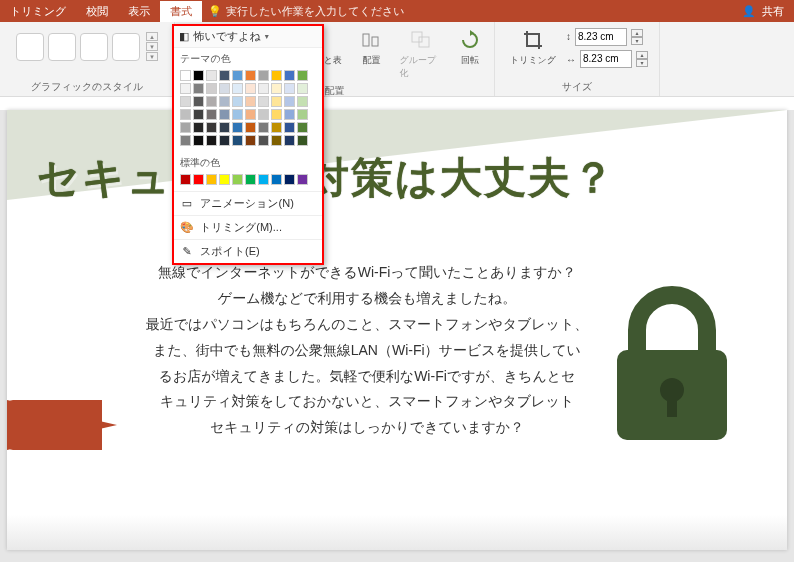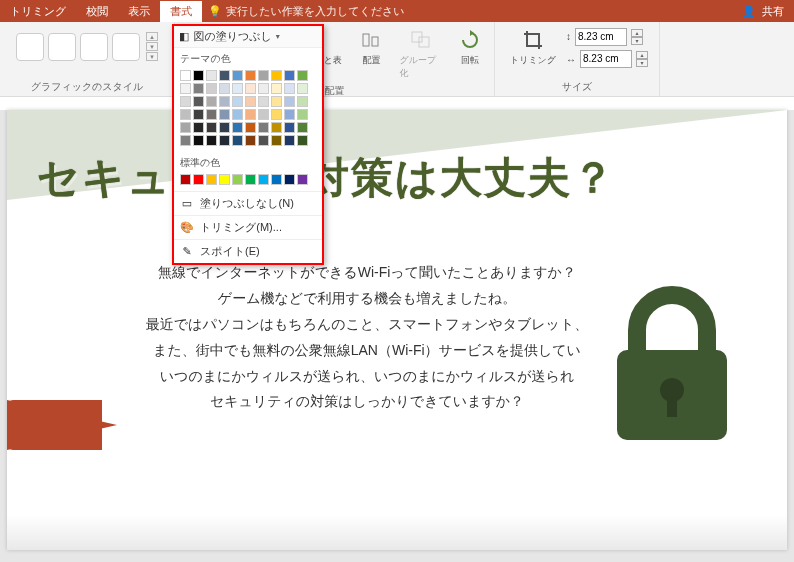--- a/index.html
+++ b/index.html
@@ -170,21 +170,21 @@
         </div>
       </div>
     </div>
     <div class="label">サイズ</div>
   </div>
 </div>
 
 <div class="fill-dropdown">
   <div class="hdr">
     <span>◧</span>
-    <span>図の塗りつぶし</span>
+    <span>怖いですよね</span>
     <span class="caret">▾</span>
   </div>
   <div class="section-lbl">テーマの色</div>
   <div class="swatch-grid" id="theme-grid">
       <div class="sw" style="background: rgb(255, 255, 255);"></div>
       <div class="sw" style="background: rgb(0, 0, 0);"></div>
       <div class="sw" style="background: rgb(231, 230, 230);"></div>
       <div class="sw" style="background: rgb(68, 84, 106);"></div>
       <div class="sw" style="background: rgb(91, 155, 213);"></div>
       <div class="sw" style="background: rgb(237, 125, 49);"></div>
@@ -251,42 +251,43 @@
       <div class="sw" style="background: rgb(255, 255, 0);"></div>
       <div class="sw" style="background: rgb(146, 208, 80);"></div>
       <div class="sw" style="background: rgb(0, 176, 80);"></div>
       <div class="sw" style="background: rgb(0, 176, 240);"></div>
       <div class="sw" style="background: rgb(0, 112, 192);"></div>
       <div class="sw" style="background: rgb(0, 32, 96);"></div>
       <div class="sw" style="background: rgb(112, 48, 160);"></div>
     </div>
   <div class="menu-item">
     <span class="mi-ic">▭</span>
-    <span>塗りつぶしなし(N)</span>
+    <span>アニメーション(N)</span>
   </div>
   <div class="menu-item">
     <span class="mi-ic">🎨</span>
     <span>トリミング(M)...</span>
   </div>
   <div class="menu-item">
     <span class="mi-ic">✎</span>
     <span>スポイト(E)</span>
   </div>
 </div>
 
 <div class="slide-area">
   <div class="slide">
     <div class="slide-bg-tri"></div>
     <div class="slide-title">セキュリティ対策は大丈夫？</div>
     <div class="slide-body" id="slide-body">
         <p>無線でインターネットができるWi-Fiって聞いたことありますか？</p>
         <p>ゲーム機などで利用する機会も増えましたね。</p>
         <p>最近ではパソコンはもちろんのこと、スマートフォンやタブレット、</p>
         <p>また、街中でも無料の公衆無線LAN（Wi-Fi）サービスを提供してい</p>
-        <p>いつのまにかウィルスが送られ、いつのまにかウィルスが送られ</p>
+        <p>るお店が増えてきました。気軽で便利なWi-Fiですが、きちんとセ</p>
+        <p>キュリティ対策をしておかないと、スマートフォンやタブレット</p>
         <p>セキュリティの対策はしっかりできていますか？</p>
       </div>
     <div class="arrow"></div>
     <div class="lock-icon">
       <svg width="150" height="170">
         <rect x="20" y="70" width="110" height="90" rx="10" fill="#3f5730"></rect>
         <path d="M40 70 v-20 a35 35 0 0 1 70 0 v20" fill="none" stroke="#3f5730" stroke-width="18"></path>
         <circle cx="75" cy="110" r="12" fill="#2d3e22"></circle>
         <rect x="70" y="115" width="10" height="22" fill="#2d3e22"></rect>
       </svg>

